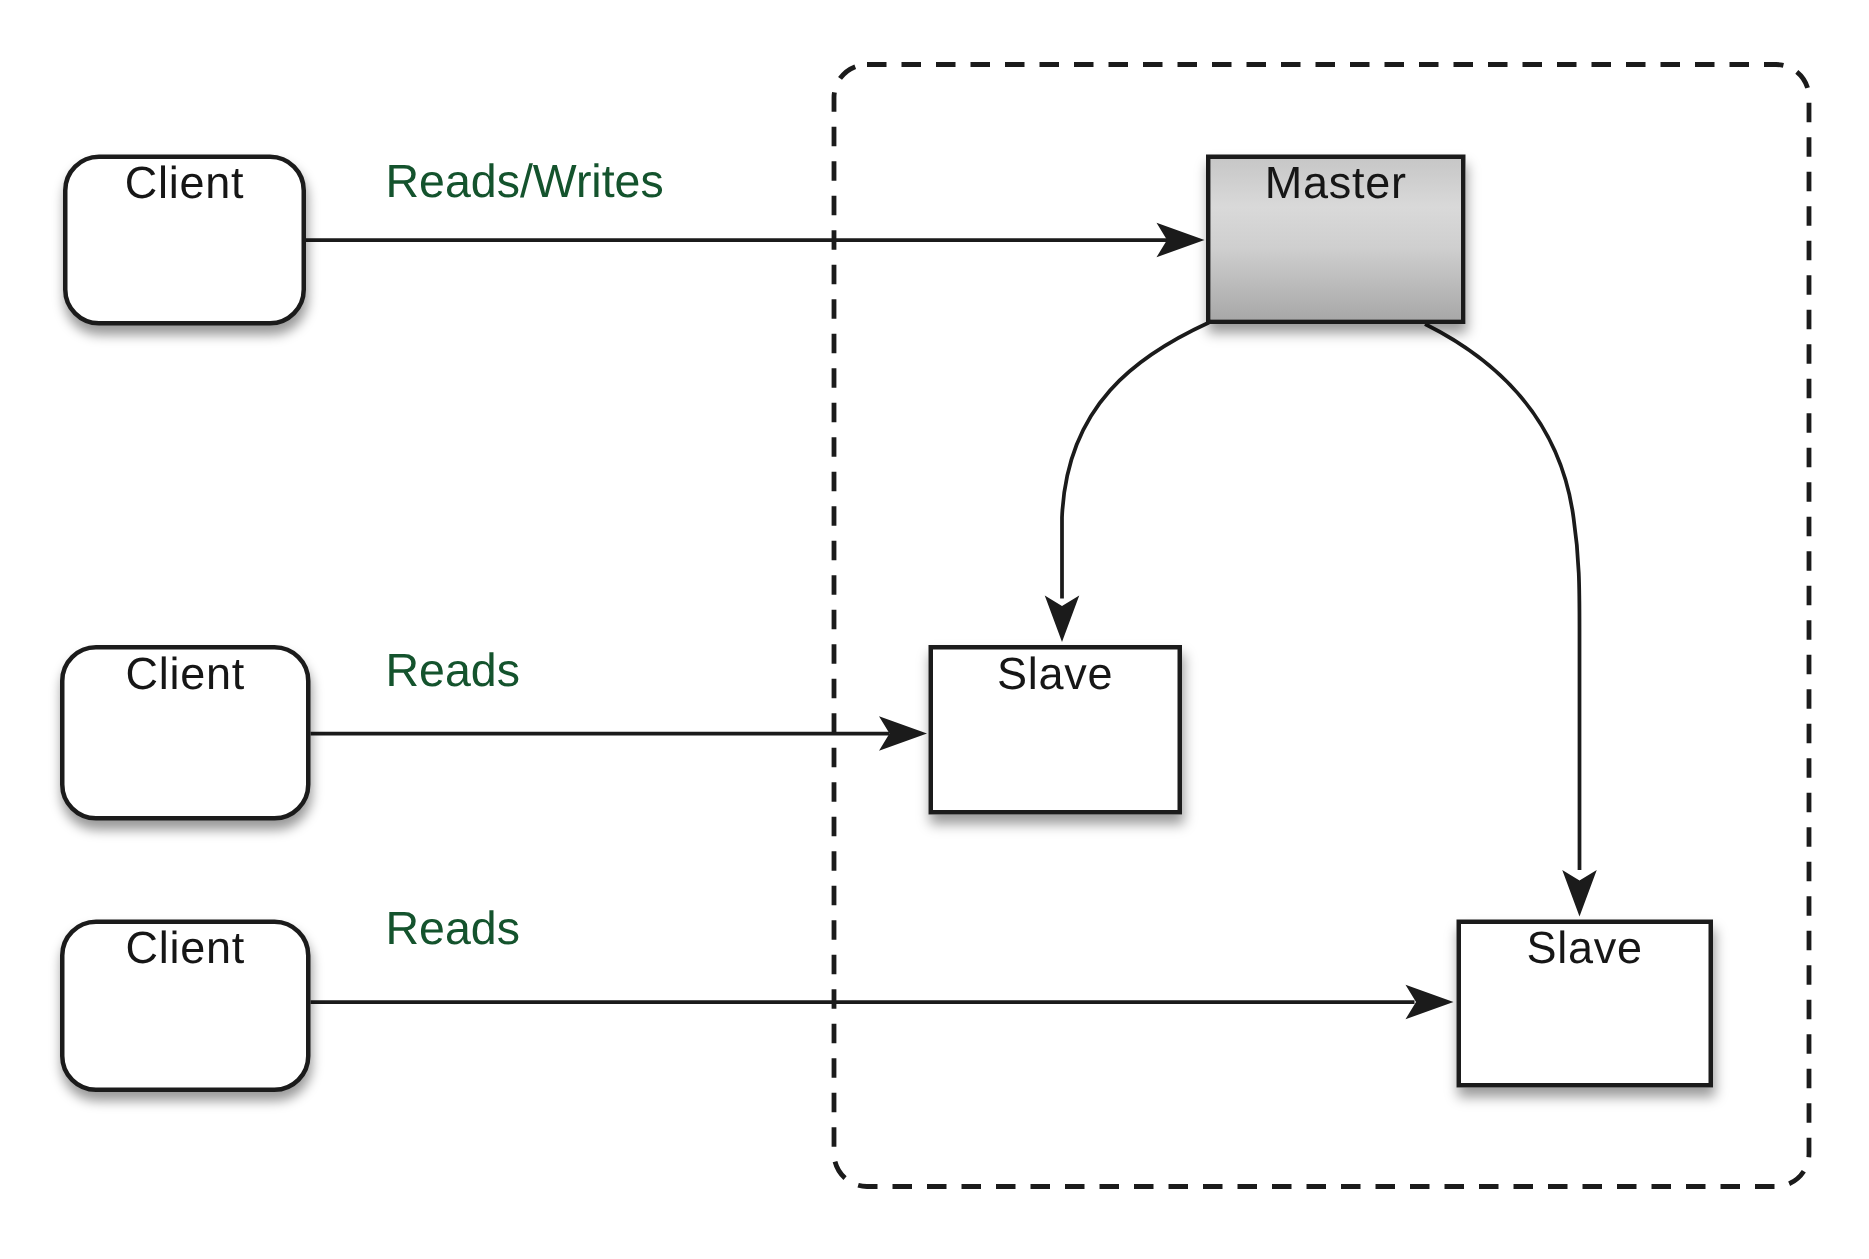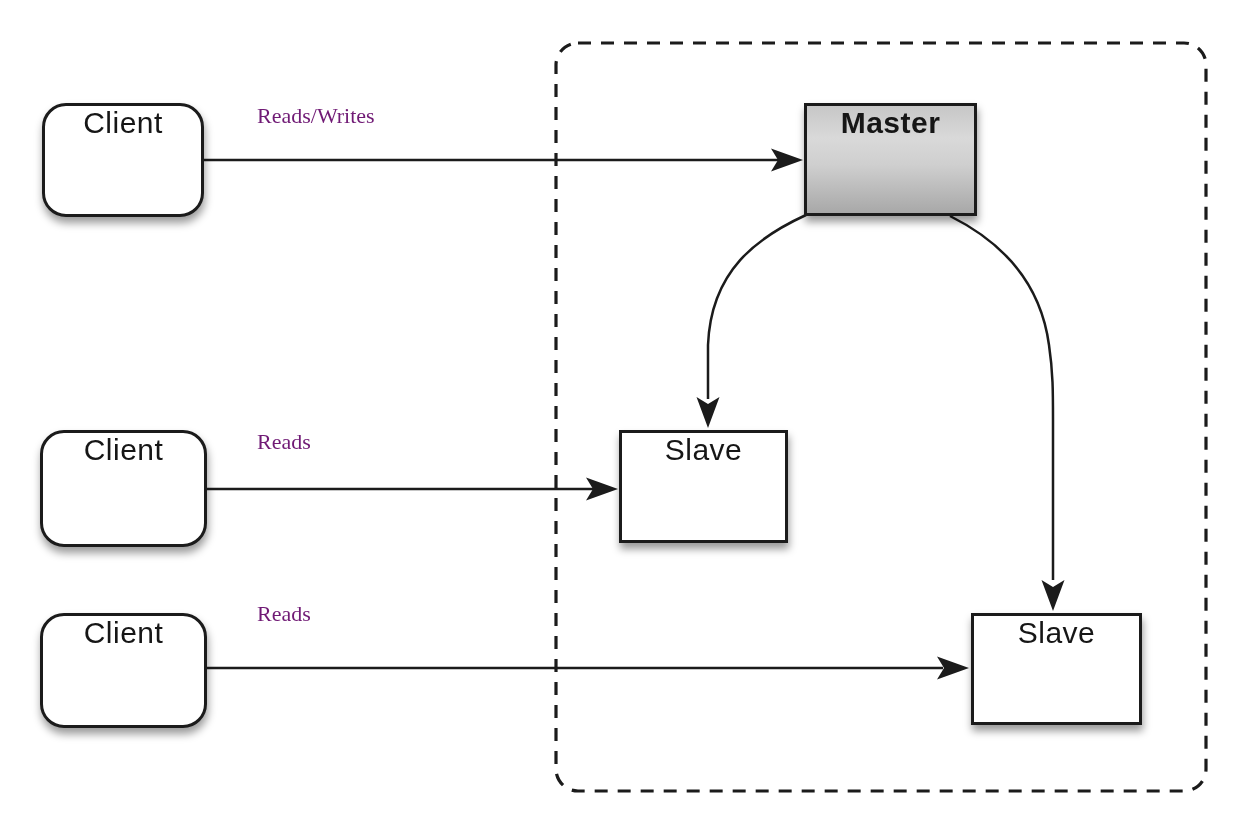--- a/index.html
+++ b/index.html
@@ -31,37 +31,35 @@
     color: #161616;
     background: #ffffff;
     border: 3px solid #1b1b1b;
     box-shadow: 1px 6px 8px rgba(0, 0, 0, 0.40);
   }
 
   .client { border-radius: 24px; }
 
   .master {
     background: linear-gradient(180deg, #c7c7c7 0%, #d9d9d9 30%, #cfcfcf 55%, #a8a8a8 100%);
-    font-weight: bold;
   }
 
   .client-1 { left: 42px;  top: 103px; width: 162px; height: 114px; }
   .client-2 { left: 40px;  top: 430px; width: 167px; height: 117px; }
   .client-3 { left: 40px;  top: 613px; width: 167px; height: 115px; }
   .master-box { left: 804px; top: 103px; width: 173px; height: 113px; }
   .slave-1  { left: 619px; top: 430px; width: 169px; height: 113px; }
   .slave-2  { left: 971px; top: 613px; width: 171px; height: 112px; }
 
   .edge-label {
     position: absolute;
-    font-size: 22px;
+    font-size: 31px;
     line-height: 1.1;
     white-space: nowrap;
-    color: #701a75;
-    font-family: Liberation Serif, serif;
+    color: #14532d;
   }
   .lbl-reads-writes { left: 257px; top: 104px; }
   .lbl-reads-mid    { left: 257px; top: 430px; }
   .lbl-reads-bot    { left: 257px; top: 602px; }
   .lbl-replication  { left: 776px; top: 271px; }
 </style>
 </head>
 <body>
 
 <div class="canvas">

